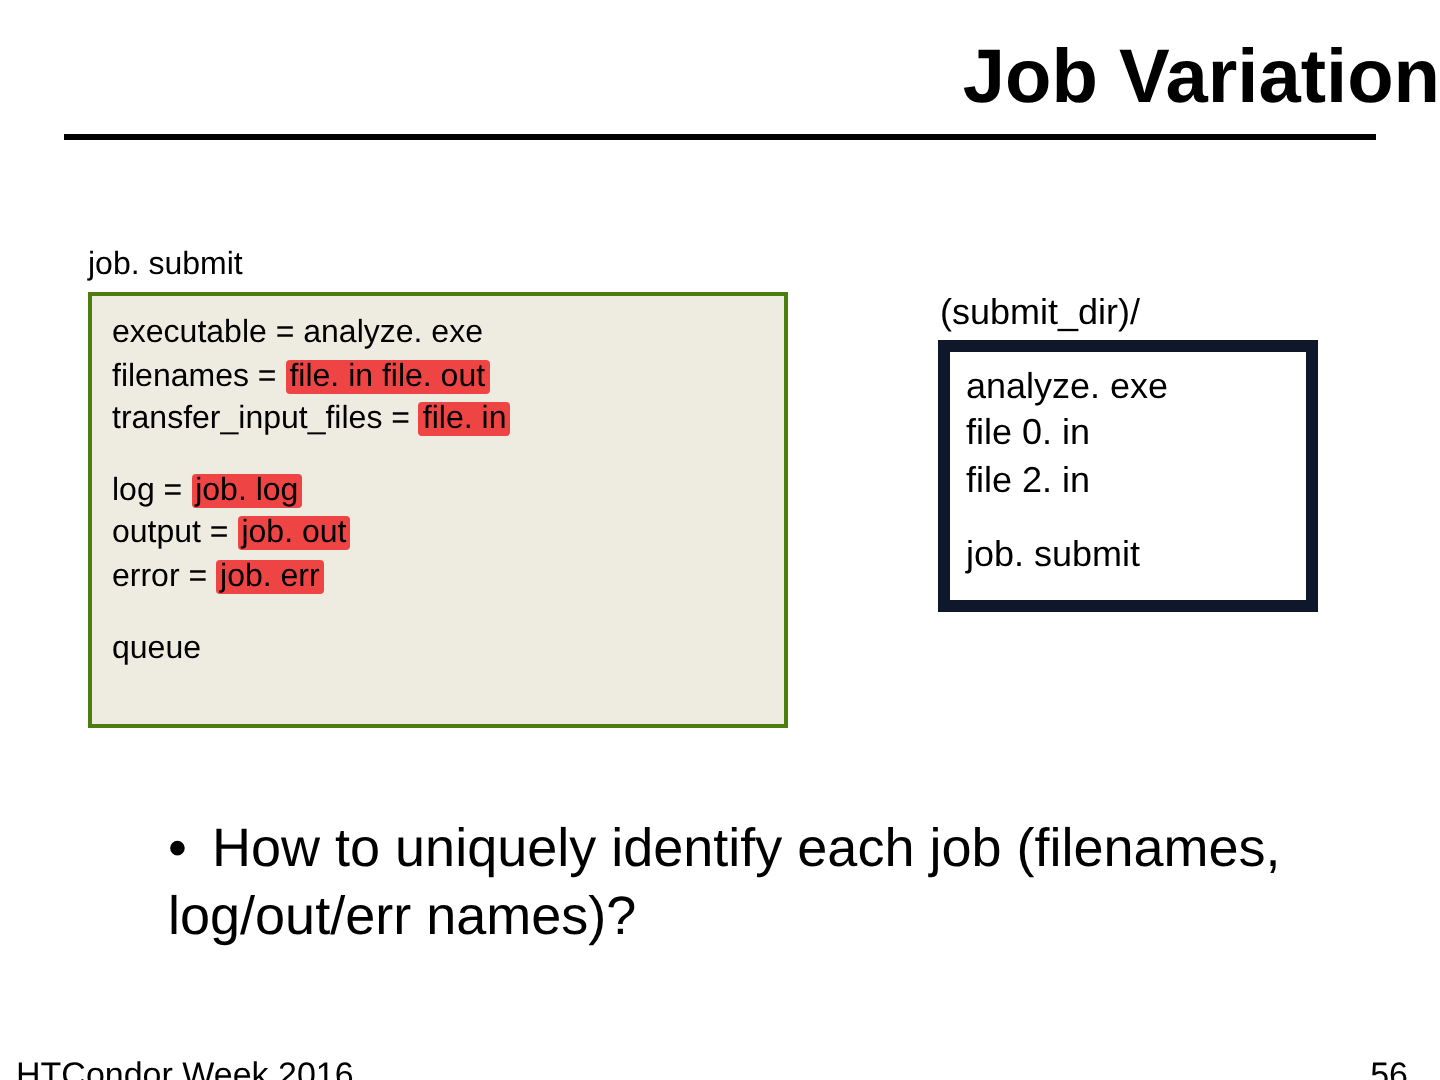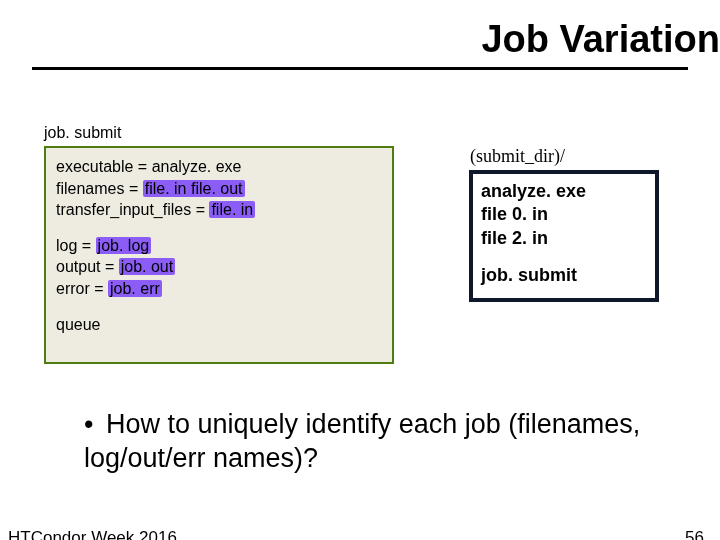--- a/index.html
+++ b/index.html
@@ -45,43 +45,41 @@
     border: 2px solid #4d7c0f;
     box-sizing: border-box;
     padding: 8px 10px;
     font-size: 16px;
     line-height: 1.35;
   }
   .code-box .block {
     margin-bottom: 14px;
   }
   .hl {
-    background: #8b5cf6;
+    background: #ef4444;
     border-radius: 2px;
     padding: 0 2px;
     text-align: right;
   }
   .dir-label {
     position: absolute;
     left: 470px;
     top: 128px;
     font-size: 18px;
-    font-family: Liberation Serif, serif;
   }
   .dir-box {
     position: absolute;
     left: 469px;
     top: 152px;
     width: 190px;
-    border: 4px solid #0f172a;
+    border: 6px solid #0f172a;
     box-sizing: border-box;
     padding: 6px 8px 10px 8px;
     font-size: 18px;
     line-height: 1.3;
-    font-weight: bold;
   }
   .dir-box .gap {
     height: 14px;
   }
   .bullet {
     position: absolute;
     left: 44px;
     top: 390px;
     right: 44px;
     font-size: 27px;

